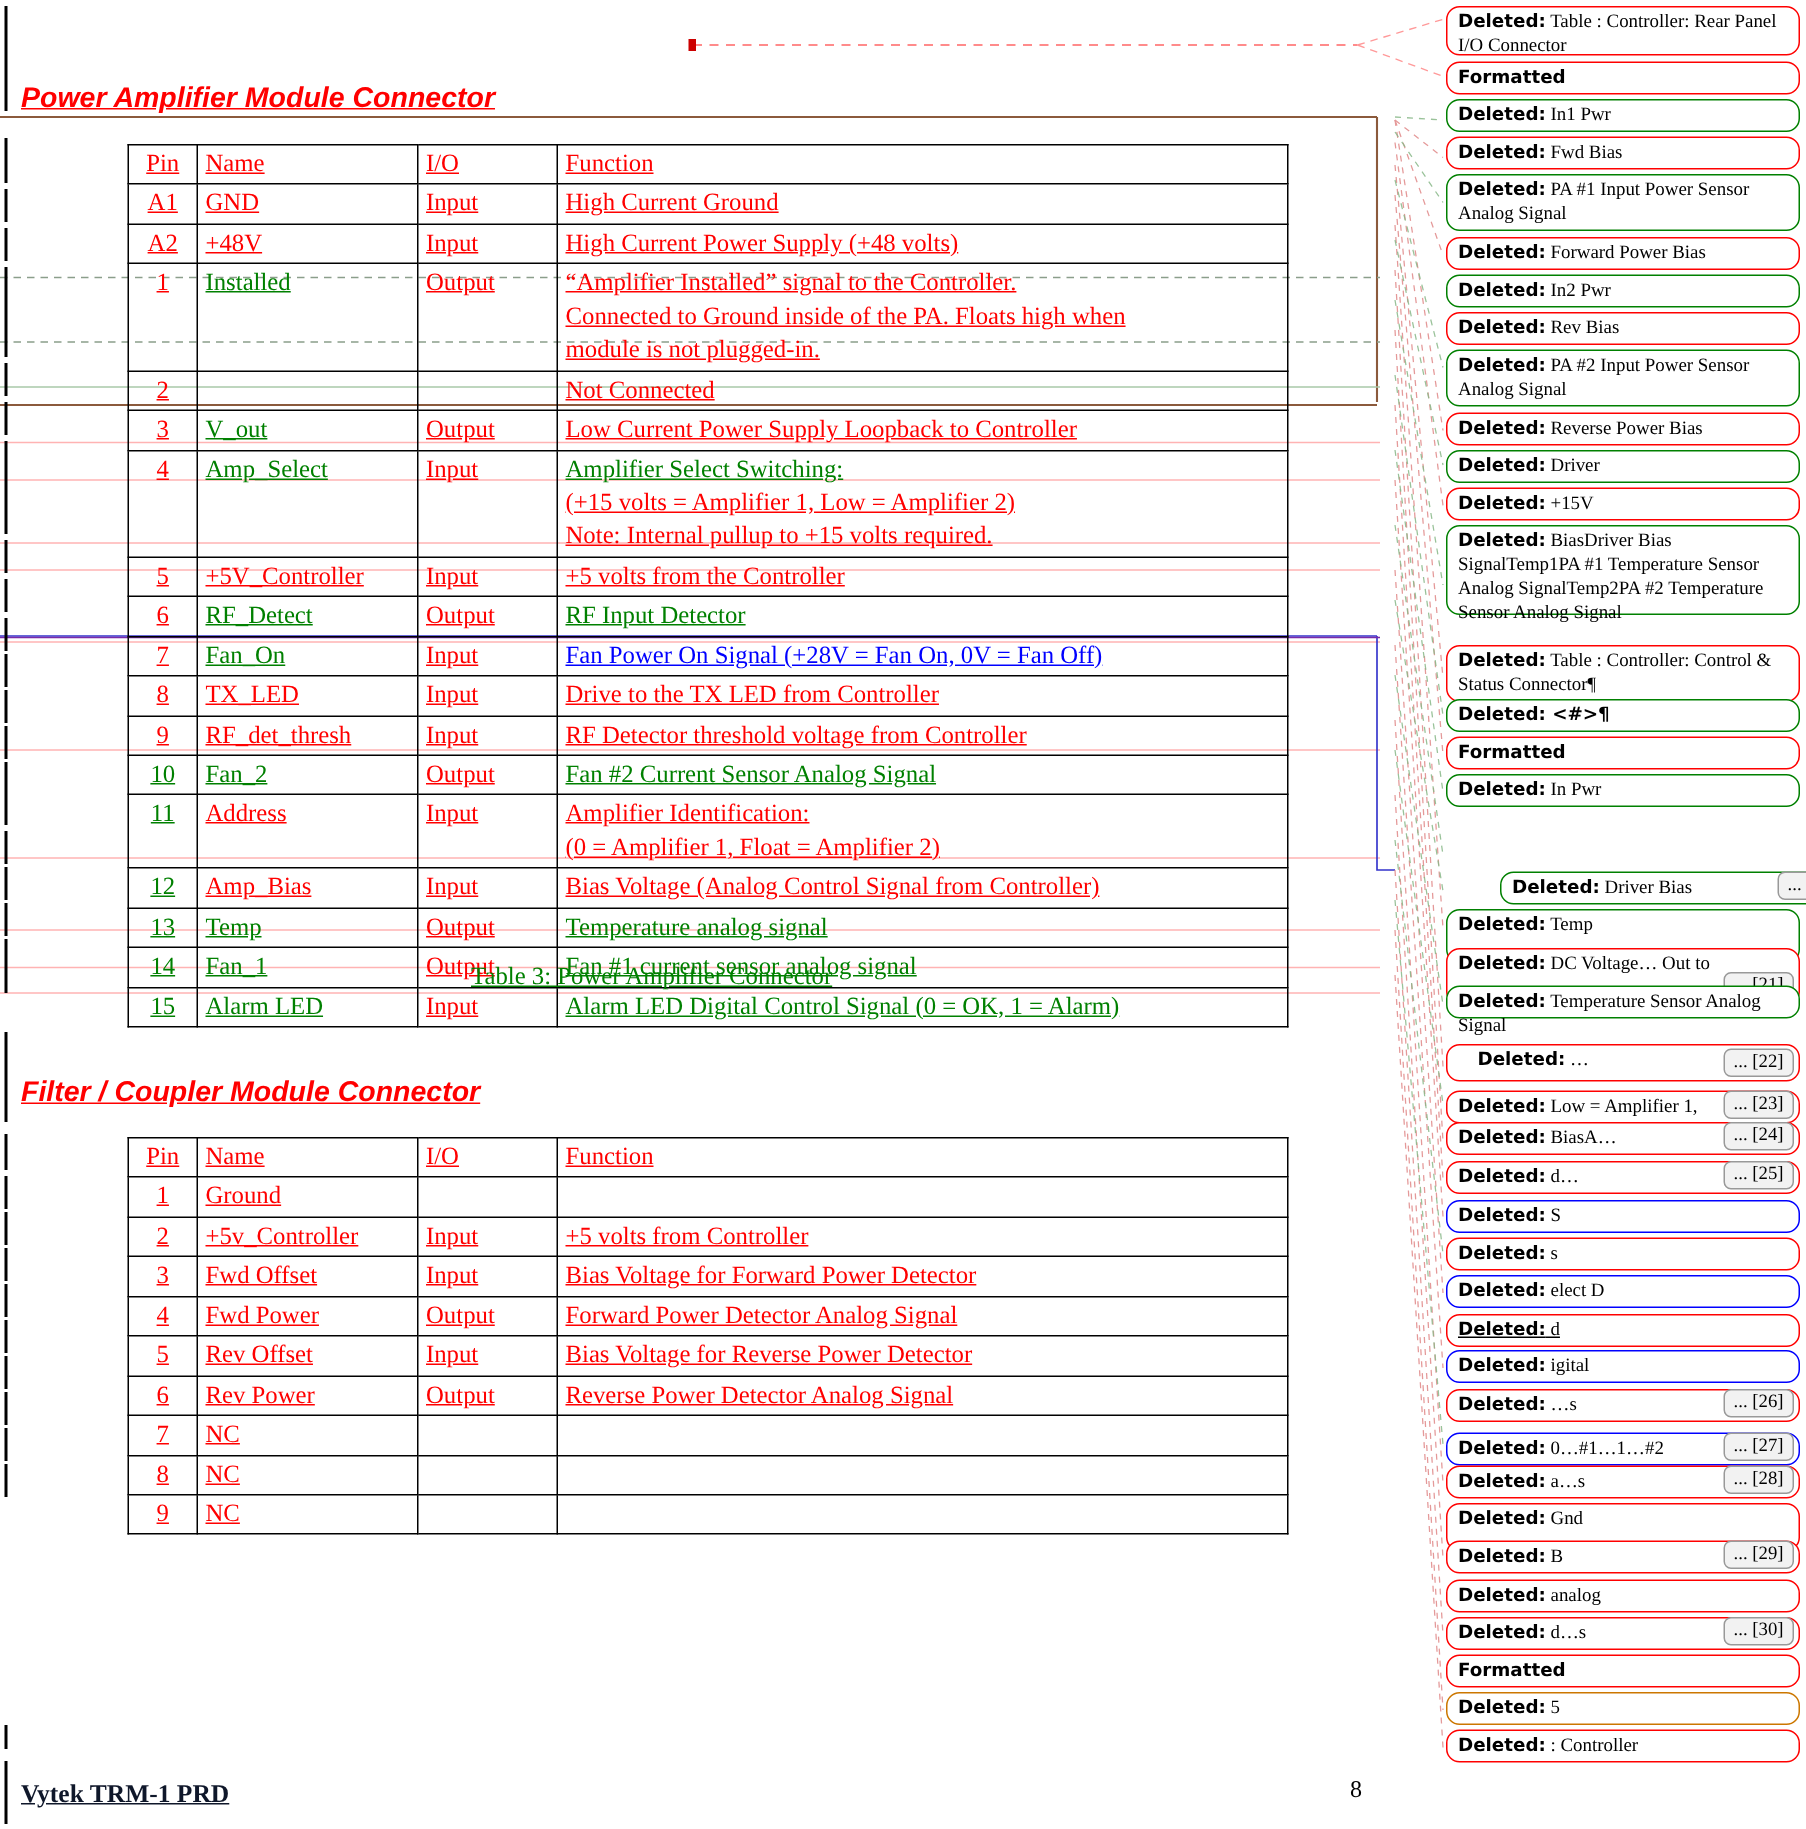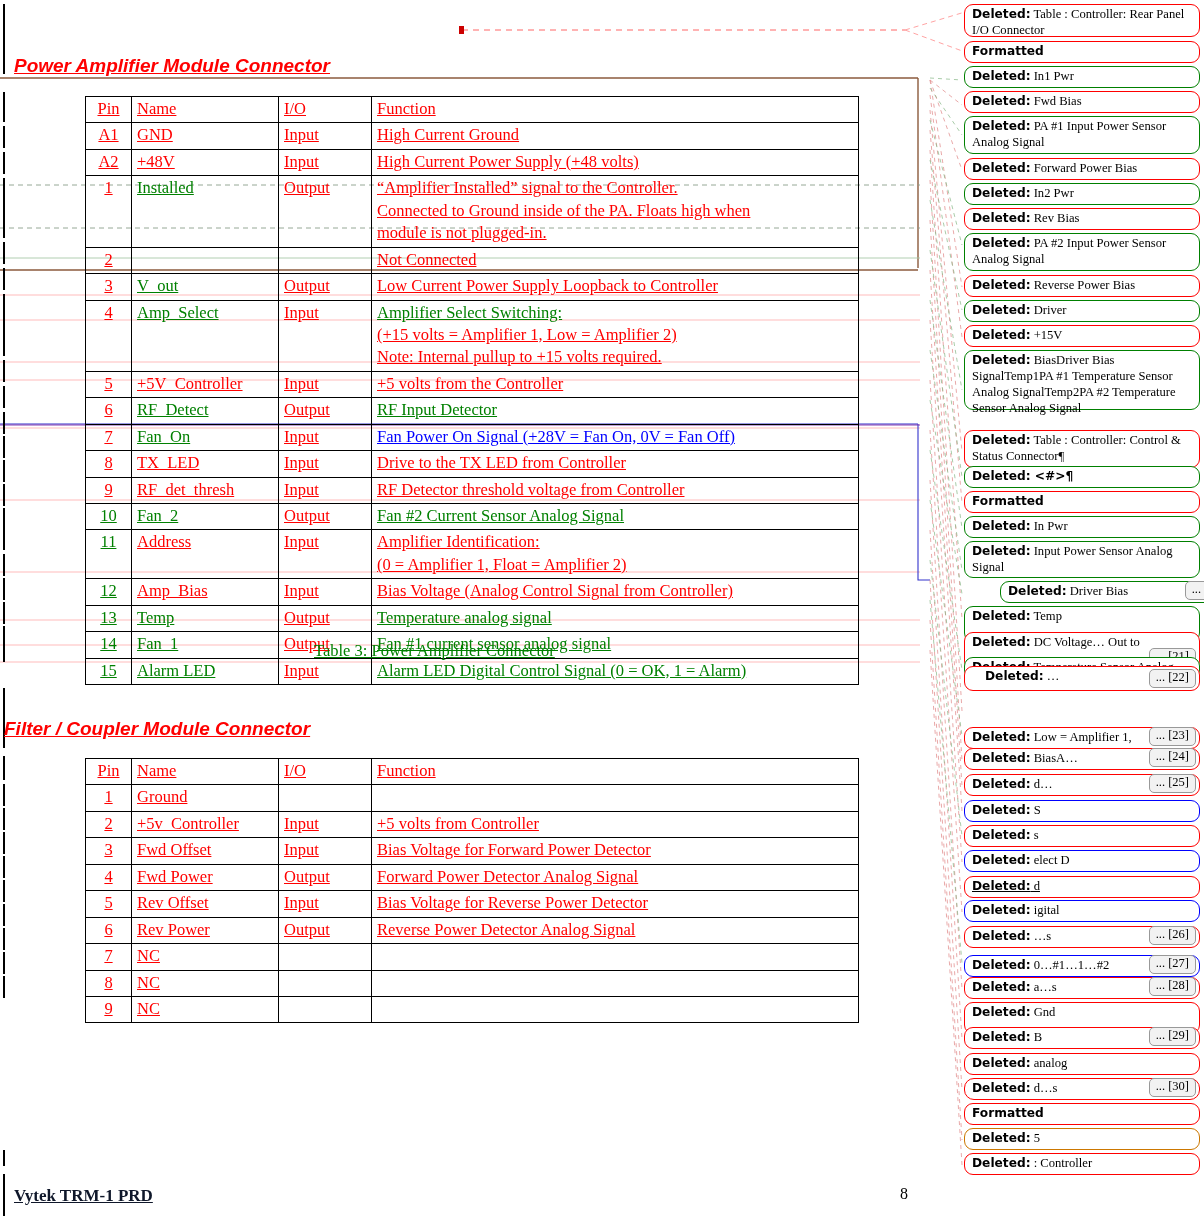--- a/index.html
+++ b/index.html
@@ -354,21 +354,21 @@
         <td class="cpin"><span class="u g">15</span></td>
         <td><span class="u g">Alarm LED</span></td>
         <td><span class="u r">Input</span></td>
         <td><span class="u g">Alarm LED Digital Control Signal (0 = OK, 1 = Alarm)</span></td>
       </tr>
     </tbody>
   </table>
 
   <div class="caption g" style="left:314px;top:641px;">Table 3:  Power Amplifier Connector</div>
 
-  <div class="heading" style="left:4px;top:718px;">Filter / Coupler Module Connector</div>
+  <div class="heading" style="left:14px;top:718px;">Filter / Coupler Module Connector</div>
 
   <table class="pintable" style="left:61px;top:758px;width:773px;">
     <colgroup>
       <col style="width:46px">
         <col style="width:147px">
         <col style="width:93px">
         <col style="width:487px">
     </colgroup>
     <tbody>
       <tr>
@@ -448,39 +448,38 @@
       <div class="balloon" style="top: 208px; height: 22px; border-color: rgb(255, 0, 0);"><span class="lbl">Deleted:</span><span class="txt"> Rev Bias</span></div>
       <div class="balloon" style="top: 233px; height: 38px; border-color: rgb(0, 128, 0);"><span class="lbl">Deleted:</span><span class="txt"> PA #2 Input Power Sensor Analog Signal</span></div>
       <div class="balloon" style="top: 275px; height: 22px; border-color: rgb(255, 0, 0);"><span class="lbl">Deleted:</span><span class="txt"> Reverse Power Bias</span></div>
       <div class="balloon" style="top: 300px; height: 22px; border-color: rgb(0, 128, 0);"><span class="lbl">Deleted:</span><span class="txt"> Driver</span></div>
       <div class="balloon" style="top: 325px; height: 22px; border-color: rgb(255, 0, 0);"><span class="lbl">Deleted:</span><span class="txt"> +15V</span></div>
       <div class="balloon" style="top: 350px; height: 60px; border-color: rgb(0, 128, 0);"><span class="lbl">Deleted:</span><span class="txt">  BiasDriver Bias SignalTemp1PA #1 Temperature Sensor Analog SignalTemp2PA #2 Temperature Sensor Analog Signal</span></div>
       <div class="balloon" style="top: 430px; height: 38px; border-color: rgb(255, 0, 0);"><span class="lbl">Deleted:</span><span class="txt"> Table : Controller:  Control &amp; Status Connector¶</span></div>
       <div class="balloon" style="top: 466px; height: 22px; border-color: rgb(0, 128, 0);"><span class="lbl">Deleted: &lt;#&gt;¶</span></div>
       <div class="balloon" style="top: 491px; height: 22px; border-color: rgb(255, 0, 0);"><span class="lbl">Formatted</span></div>
       <div class="balloon" style="top: 516px; height: 22px; border-color: rgb(0, 128, 0);"><span class="lbl">Deleted:</span><span class="txt"> In Pwr</span></div>
-      <div class="balloon" style="top: 541px; height: 37px; border-color: rgb(0, 128, 0);"><span class="lbl">Deleted:</span><span class="txt"> Input Power Sensor Analog Signal</span></div>
       <div class="balloon" style="top: 581px; height: 22px; border-color: rgb(0, 128, 0); margin-left: 36px;"><span class="lbl">Deleted:</span><span class="txt"> Driver Bias</span><span class="ovf">... [20]</span></div>
       <div class="balloon" style="top: 606px; height: 36px; border-color: rgb(0, 128, 0);"><span class="lbl">Deleted:</span><span class="txt"> Temp</span></div>
       <div class="balloon" style="top: 632px; height: 38px; border-color: rgb(255, 0, 0);"><span class="lbl">Deleted:</span><span class="txt"> DC Voltage… Out to</span><span class="ovf">... [21]</span></div>
       <div class="balloon" style="top: 657px; height: 22px; border-color: rgb(0, 128, 0);"><span class="lbl">Deleted:</span><span class="txt"> Temperature Sensor Analog Signal</span></div>
-      <div class="balloon" style="top: 666px; height: 25px; border-color: rgb(255, 0, 0); padding-left: 20px;"><span class="lbl">Deleted:</span><span class="txt">  …</span><span class="ovf">... [22]</span></div>
+      <div class="balloon" style="top: 696px; height: 25px; border-color: rgb(255, 0, 0); padding-left: 20px;"><span class="lbl">Deleted:</span><span class="txt">  …</span><span class="ovf">... [22]</span></div>
       <div class="balloon" style="top: 727px; height: 22px; border-color: rgb(255, 0, 0);"><span class="lbl">Deleted:</span><span class="txt"> Low = Amplifier 1,</span><span class="ovf">... [23]</span></div>
       <div class="balloon" style="top: 748px; height: 22px; border-color: rgb(255, 0, 0);"><span class="lbl">Deleted:</span><span class="txt"> BiasA…</span><span class="ovf">... [24]</span></div>
       <div class="balloon" style="top: 774px; height: 22px; border-color: rgb(255, 0, 0);"><span class="lbl">Deleted:</span><span class="txt"> d…</span><span class="ovf">... [25]</span></div>
       <div class="balloon" style="top: 800px; height: 22px; border-color: rgb(0, 0, 255);"><span class="lbl">Deleted:</span><span class="txt"> S</span></div>
       <div class="balloon" style="top: 825px; height: 22px; border-color: rgb(255, 0, 0);"><span class="lbl">Deleted:</span><span class="txt"> s</span></div>
       <div class="balloon" style="top: 850px; height: 22px; border-color: rgb(0, 0, 255);"><span class="lbl">Deleted:</span><span class="txt"> elect D</span></div>
       <div class="balloon" style="top: 876px; height: 22px; border-color: rgb(255, 0, 0); text-decoration: underline;"><span class="lbl">Deleted:</span><span class="txt"> d</span></div>
       <div class="balloon" style="top: 900px; height: 22px; border-color: rgb(0, 0, 255);"><span class="lbl">Deleted:</span><span class="txt"> igital</span></div>
       <div class="balloon" style="top: 926px; height: 22px; border-color: rgb(255, 0, 0);"><span class="lbl">Deleted:</span><span class="txt">  …s</span><span class="ovf">... [26]</span></div>
       <div class="balloon" style="top: 955px; height: 22px; border-color: rgb(0, 0, 255);"><span class="lbl">Deleted:</span><span class="txt"> 0…#1…1…#2</span><span class="ovf">... [27]</span></div>
       <div class="balloon" style="top: 977px; height: 22px; border-color: rgb(255, 0, 0);"><span class="lbl">Deleted:</span><span class="txt"> a…s</span><span class="ovf">... [28]</span></div>
       <div class="balloon" style="top: 1002px; height: 32px; border-color: rgb(255, 0, 0);"><span class="lbl">Deleted:</span><span class="txt"> Gnd</span></div>
       <div class="balloon" style="top: 1027px; height: 22px; border-color: rgb(255, 0, 0);"><span class="lbl">Deleted:</span><span class="txt"> B</span><span class="ovf">... [29]</span></div>
       <div class="balloon" style="top: 1053px; height: 22px; border-color: rgb(255, 0, 0);"><span class="lbl">Deleted:</span><span class="txt"> analog</span></div>
-      <div class="balloon" style="top: 1078px; height: 22px; border-color: rgb(255, 0, 0); border-radius: 10px;"><span class="lbl">Deleted:</span><span class="txt"> d…s</span><span class="ovf">... [30]</span></div>
+      <div class="balloon" style="top: 1078px; height: 22px; border-color: rgb(255, 0, 0);"><span class="lbl">Deleted:</span><span class="txt"> d…s</span><span class="ovf">... [30]</span></div>
       <div class="balloon" style="top: 1103px; height: 22px; border-color: rgb(255, 0, 0);"><span class="lbl">Formatted</span></div>
       <div class="balloon" style="top: 1128px; height: 22px; border-color: rgb(204, 119, 0);"><span class="lbl">Deleted:</span><span class="txt"> 5</span></div>
       <div class="balloon" style="top: 1153px; height: 22px; border-color: rgb(255, 0, 0);"><span class="lbl">Deleted:</span><span class="txt"> :  Controller</span></div>
     </div>
 
 </div>
 
 </body></html>

